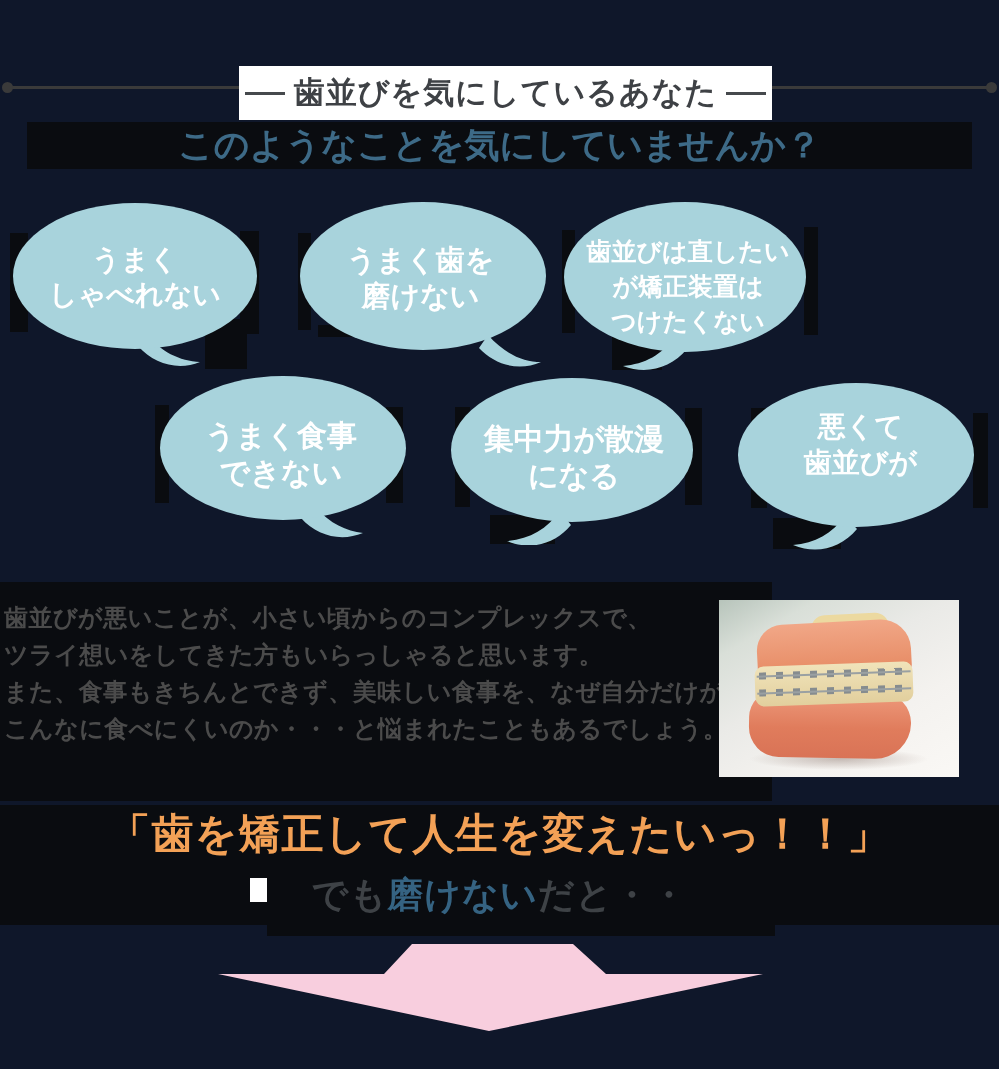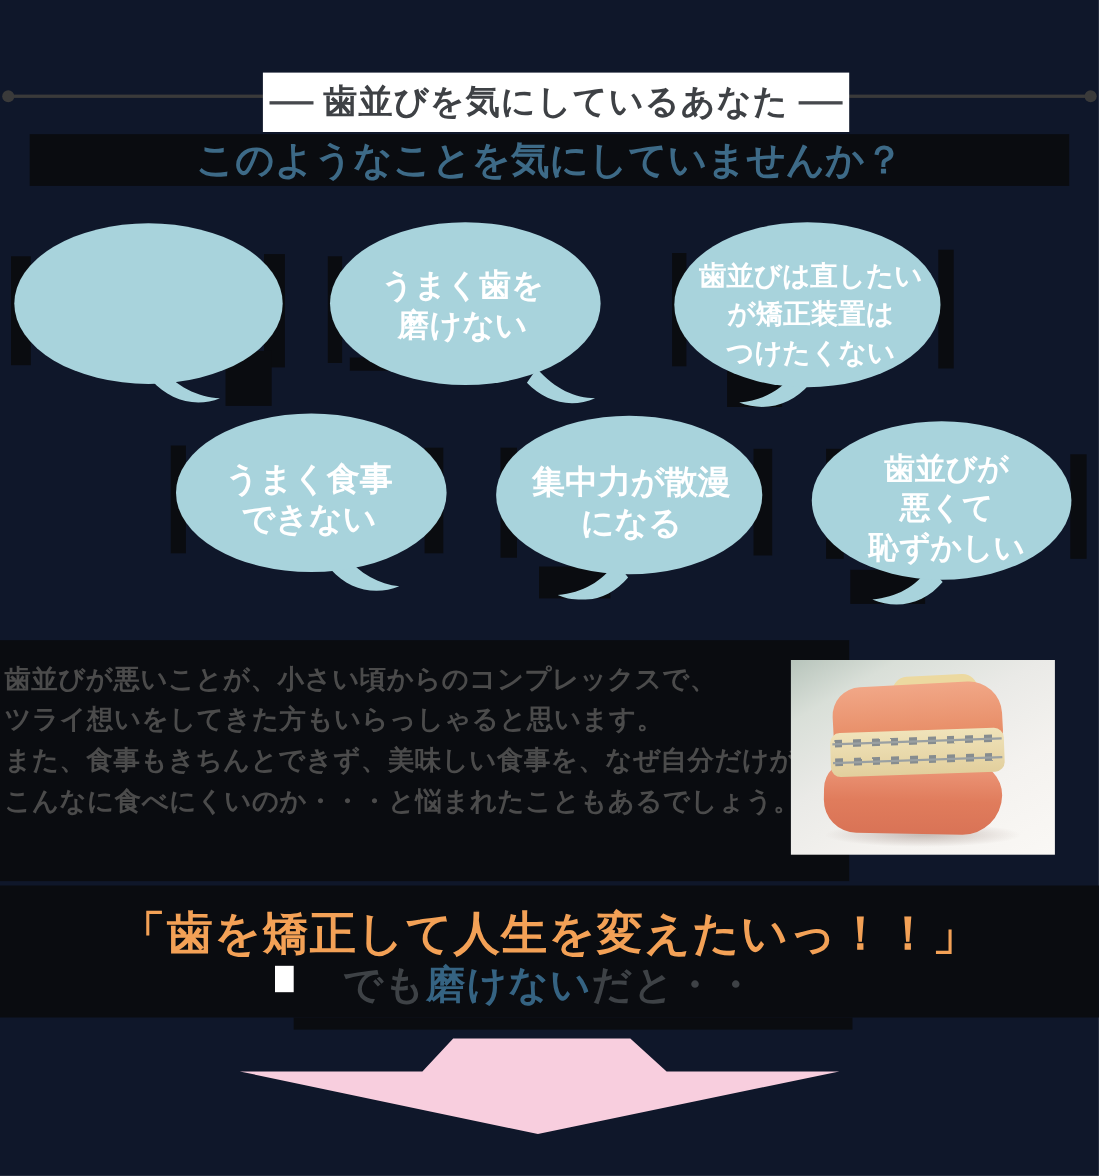--- a/index.html
+++ b/index.html
@@ -61,21 +61,21 @@
          background:linear-gradient(180deg,#f0e3ba,#e2cf9d);border-radius:9px;transform:rotate(-2deg);}
   .photo .wire{position:absolute;left:2px;right:2px;height:2px;background:#9aa0a2;}
   .photo .brk{position:absolute;left:4px;right:4px;height:7px;
          background:repeating-linear-gradient(90deg,#868c8f 0 7px,rgba(0,0,0,0) 7px 17px);}
 
   
   .banner2{position:absolute;left:0;top:805px;width:999px;height:120px;background:#0a0c10;}
   .banner2-strip{position:absolute;left:267px;top:925px;width:508px;height:11px;background:#0a0c10;}
   .banner2-notch{position:absolute;left:250px;top:878px;width:17px;height:24px;background:#ffffff;}
   .cta1{position:absolute;left:0;top:3px;width:100%;text-align:center;font-size:42px;line-height:52px;
-        font-weight:bold;color:#f3a156;letter-spacing:1px;white-space:nowrap;margin-top:16px;}
+        font-weight:bold;color:#f3a156;letter-spacing:1px;white-space:nowrap;}
   .cta2{position:absolute;left:0;top:68px;width:100%;text-align:center;font-size:36px;line-height:44px;
         font-weight:bold;letter-spacing:1px;white-space:nowrap;}
   .cta2 .g{color:#3e4246;}
   .cta2 .b{color:#356382;}
 
   
   .arrow{position:absolute;left:200px;top:940px;}
 </style>
 </head>
 <body>
@@ -98,36 +98,40 @@
   </div>
 
   <div class="bubble" style="left:10px;top:200px;width:250px;height:172px;">
     <svg width="250" height="172">
       <rect x="0" y="33" width="18" height="99" fill="#0a0c10"></rect>
       <rect x="230" y="31" width="19" height="103" fill="#0a0c10"></rect>
       <rect x="195" y="119" width="42" height="50" fill="#0a0c10"></rect>
       <path d="M135,132 C150,152 170,161 190,162 C168,171 144,164 128,146 Z" fill="#a8d3dc"></path>
       <ellipse cx="125" cy="76" rx="122" ry="73" fill="#a8d3dc"></ellipse>
     </svg>
+    <div class="bubble-text bt1">
+      <div>うまく</div>
+      <div>しゃべれない</div>
+    </div>
   </div>
 
   <div class="bubble" style="left:293px;top:200px;width:255px;height:172px;">
     <svg width="255" height="172">
       <rect x="5" y="33" width="13" height="97" fill="#0a0c10"></rect>
       <rect x="25" y="125" width="85" height="12" fill="#0a0c10"></rect>
       <path d="M195,135 C212,154 230,162 248,162 C226,172 202,165 186,148 Z" fill="#a8d3dc"></path>
       <ellipse cx="130" cy="76" rx="123" ry="74" fill="#a8d3dc"></ellipse>
     </svg>
     <div class="bubble-text bt2">
       <div>うまく歯を</div>
       <div>磨けない</div>
     </div>
   </div>
 
-  <div class="bubble" style="left:606px;top:198px;width:262px;height:174px;">
+  <div class="bubble" style="left:557px;top:198px;width:262px;height:174px;">
     <svg width="262" height="174">
       <rect x="5" y="32" width="13" height="103" fill="#0a0c10"></rect>
       <rect x="247" y="29" width="14" height="108" fill="#0a0c10"></rect>
       <rect x="55" y="139" width="50" height="33" fill="#0a0c10"></rect>
       <path d="M118,138 C105,157 88,166 66,168 C90,177 114,170 130,151 Z" fill="#a8d3dc"></path>
       <ellipse cx="128" cy="79" rx="121" ry="75" fill="#a8d3dc"></ellipse>
     </svg>
     <div class="bubble-text bt3">
       <div>歯並びは直したい</div>
       <div>が矯正装置は</div>
@@ -164,23 +168,22 @@
 
   <div class="bubble" style="left:733px;top:380px;width:255px;height:170px;">
     <svg width="255" height="170">
       <rect x="18" y="28" width="16" height="100" fill="#0a0c10"></rect>
       <rect x="240" y="33" width="15" height="95" fill="#0a0c10"></rect>
       <rect x="40" y="138" width="68" height="31" fill="#0a0c10"></rect>
       <path d="M112,136 C99,154 82,163 60,165 C84,175 108,168 124,149 Z" fill="#a8d3dc"></path>
       <ellipse cx="123" cy="75" rx="118" ry="72" fill="#a8d3dc"></ellipse>
     </svg>
     <div class="bubble-text bt6">
+      <div>悪くて</div>
       <div>歯並びが</div>
-      <div>悪くて</div>
-      <div>恥ずかしい</div>
     </div>
   </div>
 
   <div class="para">
     <div class="para-inner">
       <div>歯並びが悪いことが、小さい頃からのコンプレックスで、</div>
       <div>ツライ想いをしてきた方もいらっしゃると思います。</div>
       <div>また、食事もきちんとできず、美味しい食事を、なぜ自分だけが</div>
       <div>こんなに食べにくいのか・・・と悩まれたこともあるでしょう。</div>
     </div>

